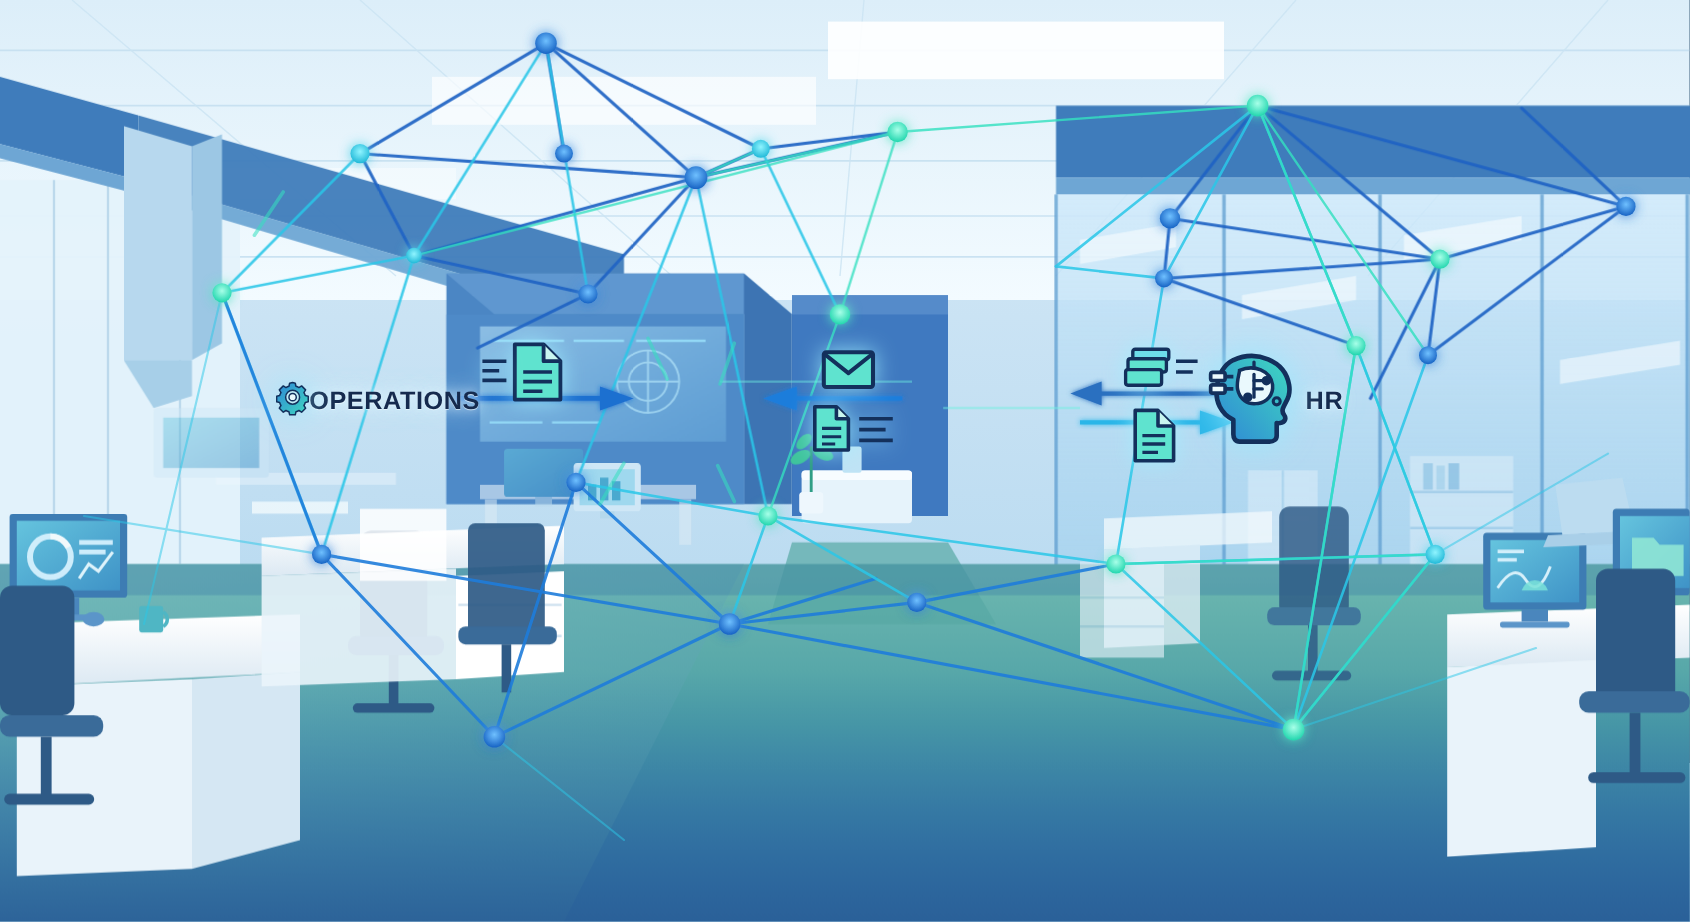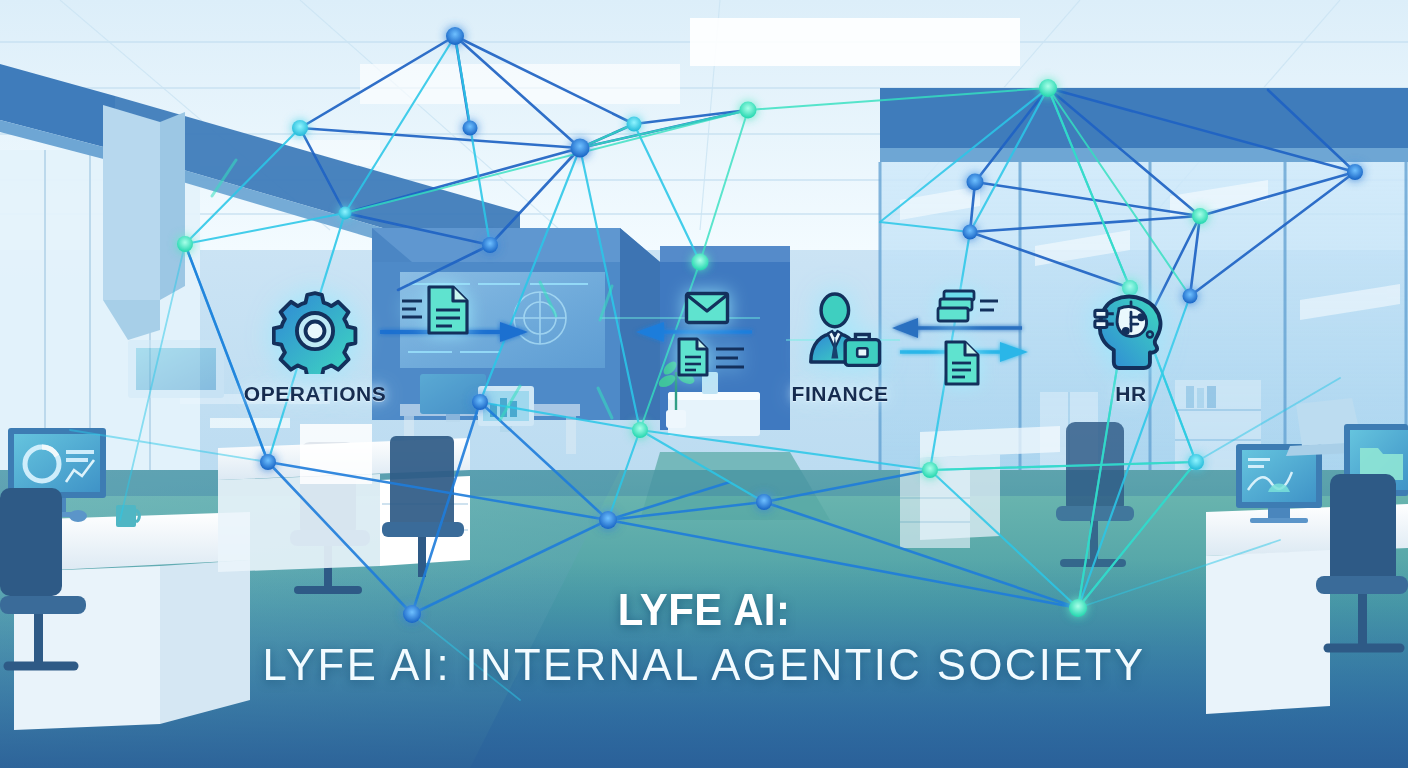--- a/index.html
+++ b/index.html
@@ -1,30 +1,30 @@
 <!DOCTYPE html>
 <html><head>
 <meta charset="utf-8">
 <style>
   html,body{margin:0;padding:0;background:#0d2a44;}
   body{font-family:"Liberation Sans",sans-serif;}
   #stage{position:relative;width:1408px;height:768px;overflow:hidden;background:#bcdcf0;}
   #scene{position:absolute;inset:0;}
   #scene svg{display:block;width:1408px;height:768px;}
 
-  .dept{position:absolute;display:flex;flex-direction:column;align-items:center;width:170px;}
+  .dept{position:absolute;display:flex;flex-direction:row;align-items:center;width:170px;}
   .dept .glyph{width:86px;height:86px;position:relative;filter:drop-shadow(0 0 14px rgba(150,235,255,.85));}
   .dept .glyph svg{width:100%;height:100%;display:block;}
   .dept .lbl{margin-top:8px;font-size:21px;font-weight:bold;letter-spacing:.5px;
     color:#152a4e;text-shadow:0 0 10px rgba(225,245,255,.95),0 0 22px rgba(210,240,255,.8),0 1px 0 rgba(255,255,255,.6);}
 
   #d-ops{left:230px;top:288px;}
   #d-it{left:483px;top:288px;}
   #d-fin{left:755px;top:288px;}
-  #d-hr{left:1046px;top:288px;}
+  #d-hr{left:1002px;top:288px;}
 
   .floaticon{position:absolute;filter:drop-shadow(0 0 9px rgba(160,240,255,.8));}
   .floaticon svg{display:block;}
 
   #titleblock{position:absolute;left:0;right:0;top:586px;text-align:center;}
   #t1{font-size:45px;font-weight:bold;color:#ffffff;letter-spacing:.5px;
       text-shadow:0 2px 10px rgba(10,60,100,.55);line-height:1.05;
       transform:scaleX(.93);transform-origin:center;}
   #t2{margin-top:8px;font-size:45px;color:#f2fbff;letter-spacing:2.5px;font-weight:300;
       text-shadow:0 2px 10px rgba(10,60,100,.5);line-height:1.05;
@@ -517,40 +517,20 @@
           </defs>
         <path d="M50 6 l8 2 2 9 a36 36 0 0 1 9 4 l8-5 12 12 -5 8 a36 36 0 0 1 4 9 l9 2 v17 l-9 2 a36 36 0 0 1 -4 9 l5 8 -12 12 -8-5 a36 36 0 0 1 -9 4 l-2 9 h-17 l-2-9 a36 36 0 0 1 -9-4 l-8 5 -12-12 5-8 a36 36 0 0 1 -4-9 l-9-2 v-17 l9-2 a36 36 0 0 1 4-9 l-5-8 12-12 8 5 a36 36 0 0 1 9-4 l2-9 z" fill="url(#gg)" stroke="#13305c" stroke-width="4.5" stroke-linejoin="round"></path>
         <circle cx="50" cy="50" r="21" fill="#bfeaf6" stroke="#13305c" stroke-width="4.5"></circle>
         <circle cx="50" cy="50" r="11" fill="#e9f8fd" stroke="#13305c" stroke-width="4.5"></circle>
       </svg>
     </div>
     <div class="lbl">OPERATIONS</div>
   </div>
 
 
-  <div class="dept" id="d-fin">
-    <div class="glyph">
-      <svg viewBox="0 0 100 100" xmlns="http://www.w3.org/2000/svg">
-        <defs>
-            <linearGradient id="gf" x1="0" y1="0" x2="1" y2="1">
-          <stop offset="0" stop-color="#2f86d6"></stop>
-              <stop offset="1" stop-color="#3fd9c0"></stop>
-            </linearGradient>
-          </defs>
-        <ellipse cx="44" cy="26" rx="16" ry="19" fill="#3fcfc0" stroke="#13305c" stroke-width="4"></ellipse>
-        <path d="M16 86 c0 -21 12 -33 28 -33 s28 12 28 33 z" fill="url(#gf)" stroke="#13305c" stroke-width="4" stroke-linejoin="round"></path>
-        <path d="M36 53 L44 70 L52 53 L47 50 L44 56 L41 50 Z" fill="#e9f8fd" stroke="#13305c" stroke-width="2.6" stroke-linejoin="round"></path>
-        <path d="M44 56 L40 82 h8 z" fill="#17406e"></path>
-        <rect x="56" y="60" width="40" height="30" rx="4" fill="#3fcfc0" stroke="#13305c" stroke-width="4"></rect>
-        <path d="M68 60 v-6 h16 v6" fill="none" stroke="#13305c" stroke-width="4"></path>
-        <rect x="70" y="70" width="12" height="10" rx="2" fill="#e9f8fd" stroke="#13305c" stroke-width="3"></rect>
-      </svg>
-    </div>
-    <div class="lbl">FINANCE</div>
-  </div>
 
   <div class="dept" id="d-hr">
     <div class="glyph">
       <svg viewBox="0 0 100 100" xmlns="http://www.w3.org/2000/svg">
         <defs>
             <linearGradient id="gh" x1="0" y1="1" x2="1" y2="0">
           <stop offset="0" stop-color="#2f86d6"></stop>
               <stop offset="1" stop-color="#3fd9c0"></stop>
             </linearGradient>
           </defs>
@@ -635,18 +615,14 @@
       <path d="M3 2 h19 l13 13 v29 h-32 z" fill="#5fe3cf" stroke="#13305c" stroke-width="3" stroke-linejoin="round"></path>
       <path d="M22 2 v13 h13" fill="#c9f6ef" stroke="#13305c" stroke-width="3" stroke-linejoin="round"></path>
       <g stroke="#13305c" stroke-width="2.8">
           <path d="M9 23 h19"></path>
           <path d="M9 30 h19"></path>
           <path d="M9 37 h13"></path>
         </g>
     </svg>
   </div>
 
-  <div id="titleblock">
-    <div id="t1">LYFE AI:</div>
-    <div id="t2">LYFE AI: INTERNAL AGENTIC SOCIETY</div>
-  </div>
 
 </div>
 
 </body></html>

